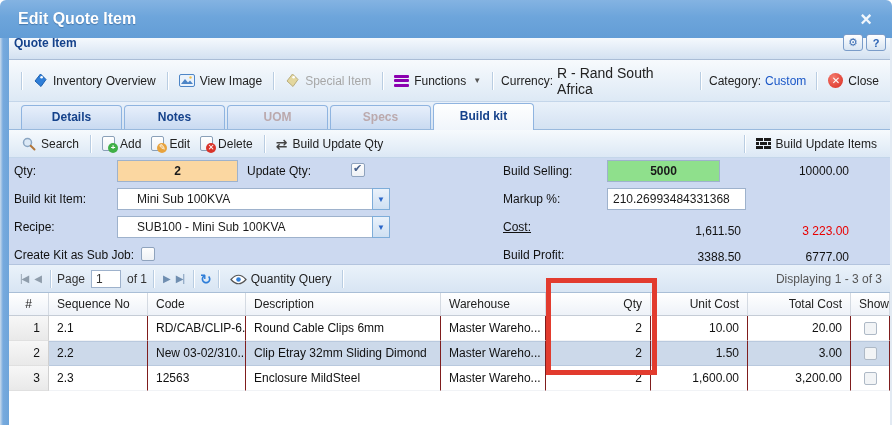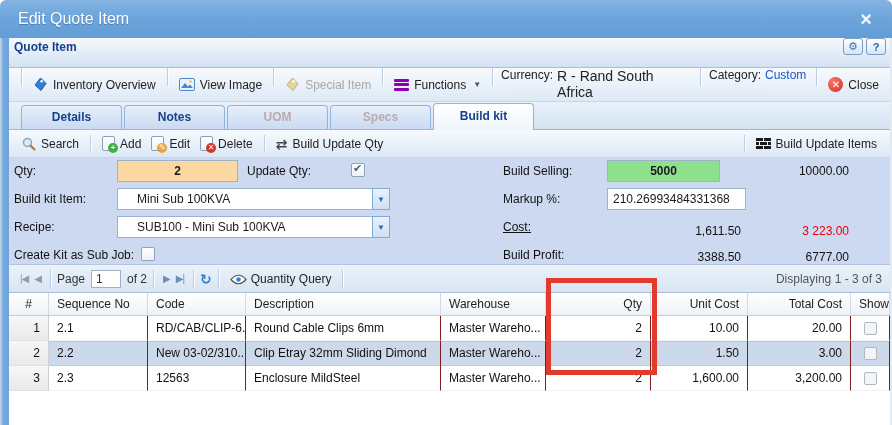--- a/index.html
+++ b/index.html
@@ -4,41 +4,41 @@
 <style>
   * { box-sizing: border-box; margin: 0; padding: 0; }
   html,body { width:892px; height:425px; }
   body { font-family:"Liberation Sans","DejaVu Sans",sans-serif; font-size:12px; color:#1a1a1a; background:#fff; }
 
   .window { position:relative; width:892px; height:425px; background:#fff; overflow:hidden; }
 
   
   .titlebar { height:38px; background:linear-gradient(#84b3e2,#6da5db 45%,#639dd6); border-radius:6px 6px 0 0;
     display:flex; align-items:center; padding:0 14px 0 18px; }
-  .titlebar .title { color:#fff; font-weight:normal; font-size:16px; text-shadow:0 1px 1px rgba(0,40,90,.35); flex:1; }
+  .titlebar .title { color:#fff; font-weight:bold; font-size:16px; text-shadow:0 1px 1px rgba(0,40,90,.35); flex:1; }
   .titlebar .x { color:#f2f7fc; font-size:20px; font-weight:bold; cursor:pointer; line-height:1; padding:0 6px; }
 
   
   .frame-left { position:absolute; left:0; top:38px; bottom:0; width:9px;
     background:linear-gradient(to right,#cadbec 0,#77aade 3px,#6ea4d9 100%); }
   .frame-right { position:absolute; right:0; top:38px; bottom:0; width:2px; background:#e2eaf3; }
   .content { position:absolute; left:9px; right:2px; top:38px; bottom:0; background:#fff; }
 
   
-  .panel-header { height:30px; background:linear-gradient(#f5f9fd,#d3e1f1); border-bottom:1px solid #aabdd6;
+  .panel-header { height:22px; background:linear-gradient(#f5f9fd,#d3e1f1); border-bottom:1px solid #aabdd6;
     display:flex; align-items:center; padding:0 4px 12px 5px;justify-content:space-between; }
   .panel-header .ptitle { color:#15428b; font-weight:bold; flex:1; }
   .hbtn { width:20px; height:17px; border:1px solid #7a9cc9; border-radius:3px; margin-left:3px;
     background:linear-gradient(#ffffff,#d7e4f2); display:flex; align-items:center; justify-content:center;
     font-size:11px; color:#3c6eb4; cursor:pointer; }
   .hbtn.q { font-weight:bold; color:#2a62b4; }
 
   
-  .toolbar { height:34px; background:linear-gradient(#f7fafd,#dde9f5); border-bottom:1px solid #c4d6ea;
-    display:flex; padding:0 6px; }
+  .toolbar { height:42px; background:linear-gradient(#f7fafd,#dde9f5); border-bottom:1px solid #c4d6ea;
+    display:flex; align-items:center; padding:0 6px; }
   .tsep { width:1px; height:18px; background:#b9cde2; margin:0 6px; box-shadow:1px 0 0 #fff; }
   .titem { display:flex; align-items:center; gap:5px; padding:3px 5px; border-radius:3px; cursor:pointer; white-space:nowrap; }
   .titem.disabled { color:#a7a7a7; cursor:default; }
   .tlabel { color:#222; }
   .caret { font-size:8px; color:#555; margin-left:2px; }
   .plainlabel { color:#222; margin:0 4px 0 2px; }
   .cat-val { color:#1a57c7; margin-right:4px; }
   .cur-val { color:#222; font-size:14px; margin-right:4px; }
   .spacer { flex:1; }
 
@@ -290,21 +290,21 @@
       <span class="valuebox" style="left:598px; top:88px; width:134px;">3388.50</span>
       <span class="valuebox" style="left:742px; top:88px; width:98px;">6777.00</span>
     </div>
 
     <div class="pager">
       <span class="picon">|◀</span>
       <span class="picon">◀</span>
       <span class="tsep"></span>
       <span>Page</span>
       <span class="page-input">1</span>
-      <span>of 2</span>
+      <span>of 1</span>
       <span class="tsep"></span>
       <span class="picon active">▶</span>
       <span class="picon active">▶|</span>
       <span class="tsep"></span>
       <span class="refresh-icon">↻</span>
       <span class="tsep"></span>
       <span class="titem">
         <span class="eye-icon">
           <svg width="17" height="11" viewBox="0 0 17 11">
               <path d="M1 5.5 Q8.5 -3 16 5.5 Q8.5 14 1 5.5 Z" fill="#fff" stroke="#555" stroke-width="1.2"></path>

